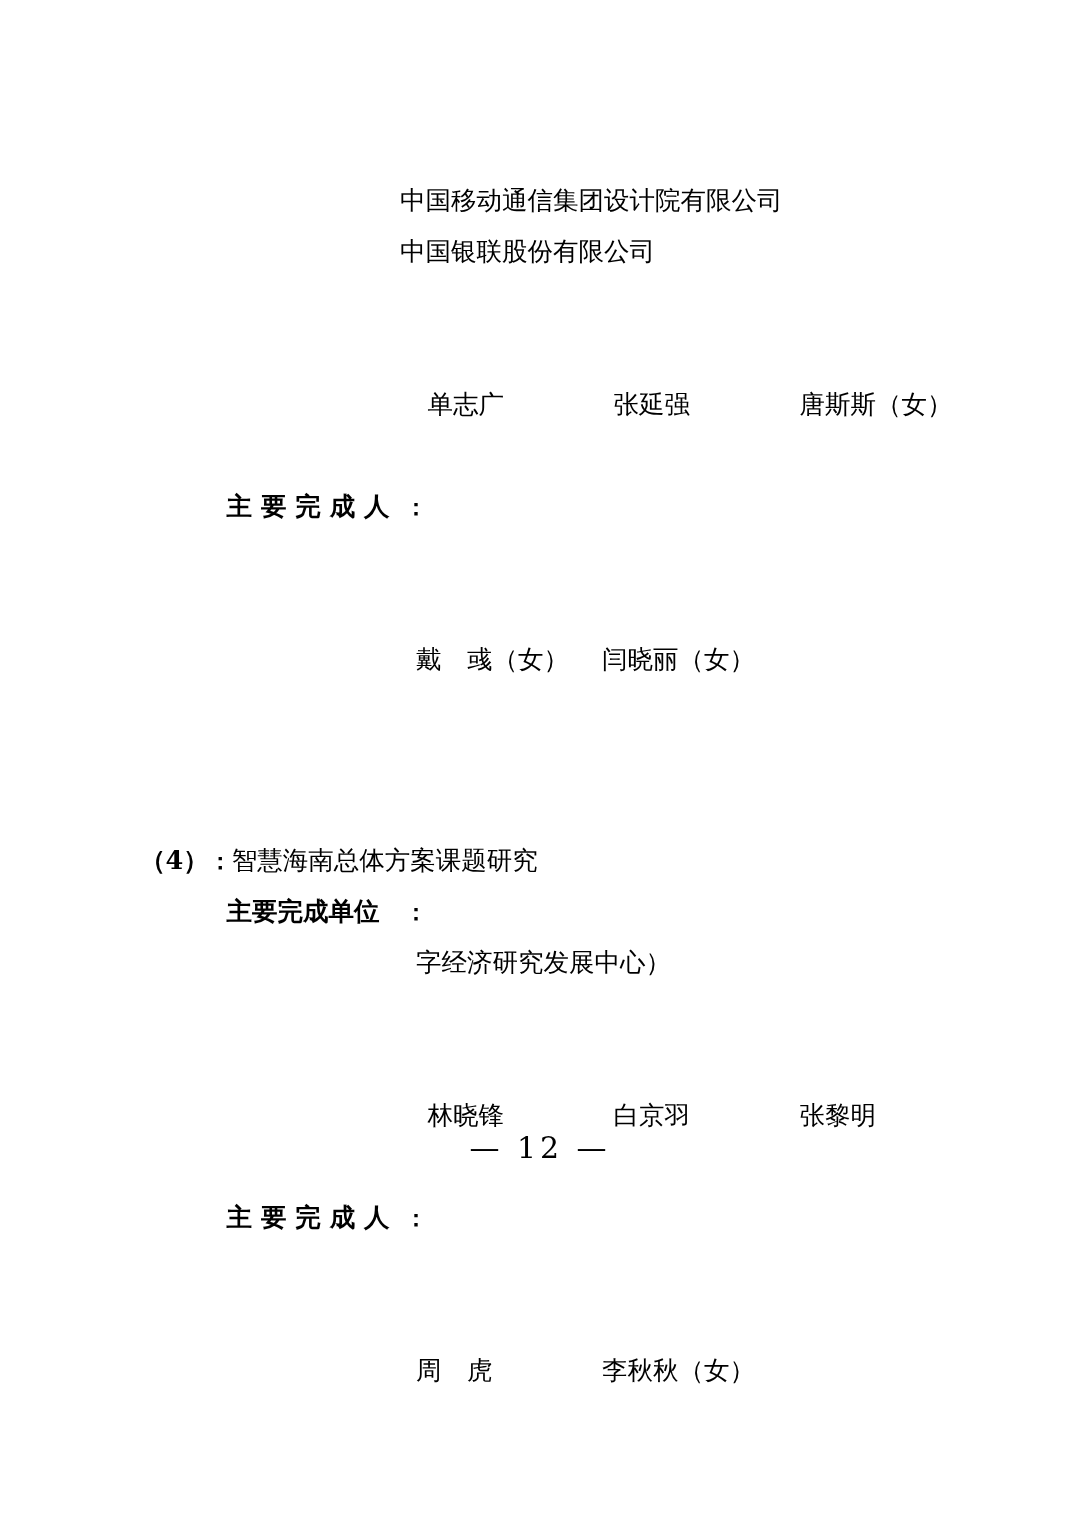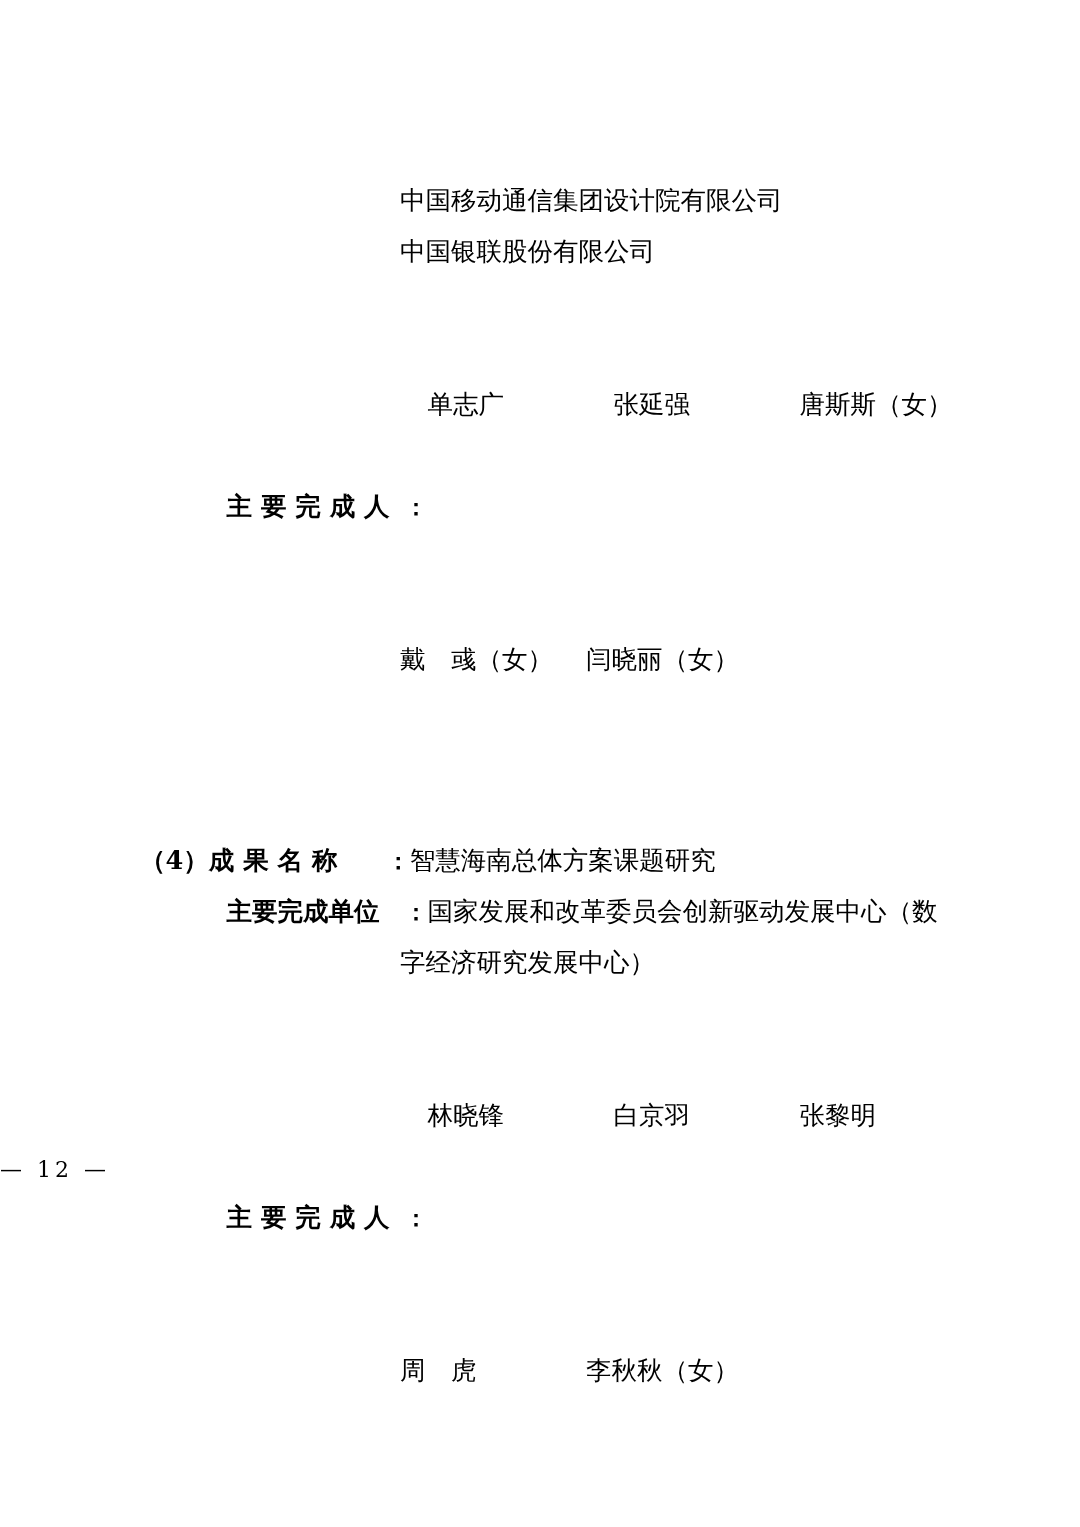--- a/index.html
+++ b/index.html
@@ -69,21 +69,21 @@
   }
 
   .cont-row {
     display: flex;
     align-items: baseline;
     line-height: 51px;
     font-size: 25.5px;
     white-space: pre;
   }
   .cont-pad { flex: 0 0 260px; }
-  .cont-text { flex: 1 1 auto; white-space: pre-wrap; }
+  .cont-text { flex: 1 1 auto; white-space: pre-wrap; margin-left: 16px; }
 
   .gap { height: 48px; }
 
   .people {
     display: flex;
     white-space: pre;
   }
   .person {
     display: inline-block;
     width: 186px;
@@ -94,23 +94,23 @@
   .top-block {
     margin-left: 260px;
     font-size: 25.5px;
     line-height: 51px;
   }
 
   .footer {
     position: absolute;
     left: 0;
     right: 0;
-    bottom: 95px;
-    text-align: left;
-    font-size: 22px;
+    bottom: 112px;
+    text-align: center;
+    font-size: 30px;
     letter-spacing: 4px;
   }
   .footer .pagenum {
     display: inline-block;
   }
 </style>
 </head>
 <body>
 
 <div class="page">
@@ -143,29 +143,27 @@
           </span>
         </div>
       </div>
     </div>
 
     <div class="gap"></div>
 
     <div class="entry">
       <div class="row">
         <div class="num-cell">（4）</div>
-        <div class="lbl-cell">成 果 名 称</div>
         <div class="colon-cell">：</div>
         <div class="val-cell">智慧海南总体方案课题研究</div>
       </div>
       <div class="row">
         <div class="num-cell blank">（00）</div>
         <div class="lbl-cell">主要完成单位</div>
         <div class="colon-cell">：</div>
-        <div class="val-cell">国家发展和改革委员会创新驱动发展中心（数</div>
       </div>
       <div class="cont-row">
         <div class="cont-pad"></div>
         <div class="cont-text">字经济研究发展中心）</div>
       </div>
       <div class="row">
         <div class="num-cell blank">（00）</div>
         <div class="lbl-cell">主 要 完 成 人</div>
         <div class="colon-cell">：</div>
         <div class="val-cell">

